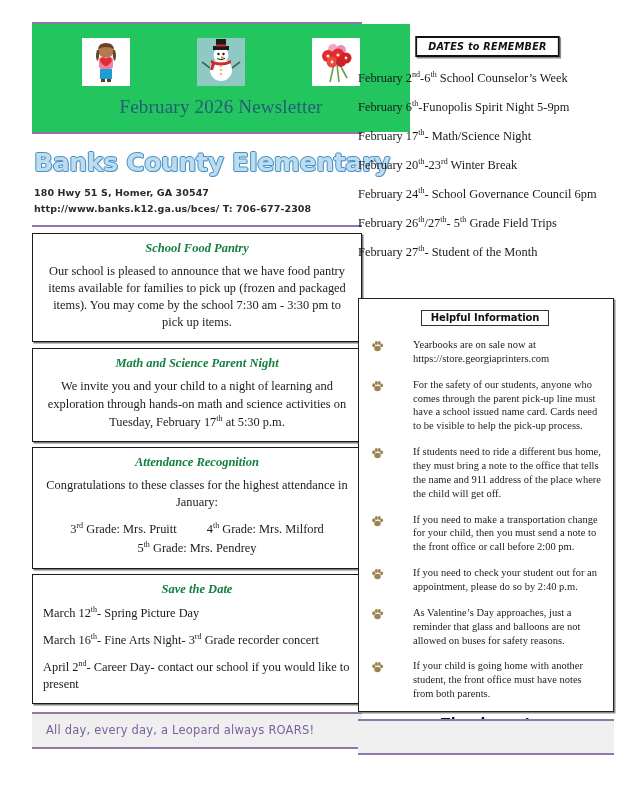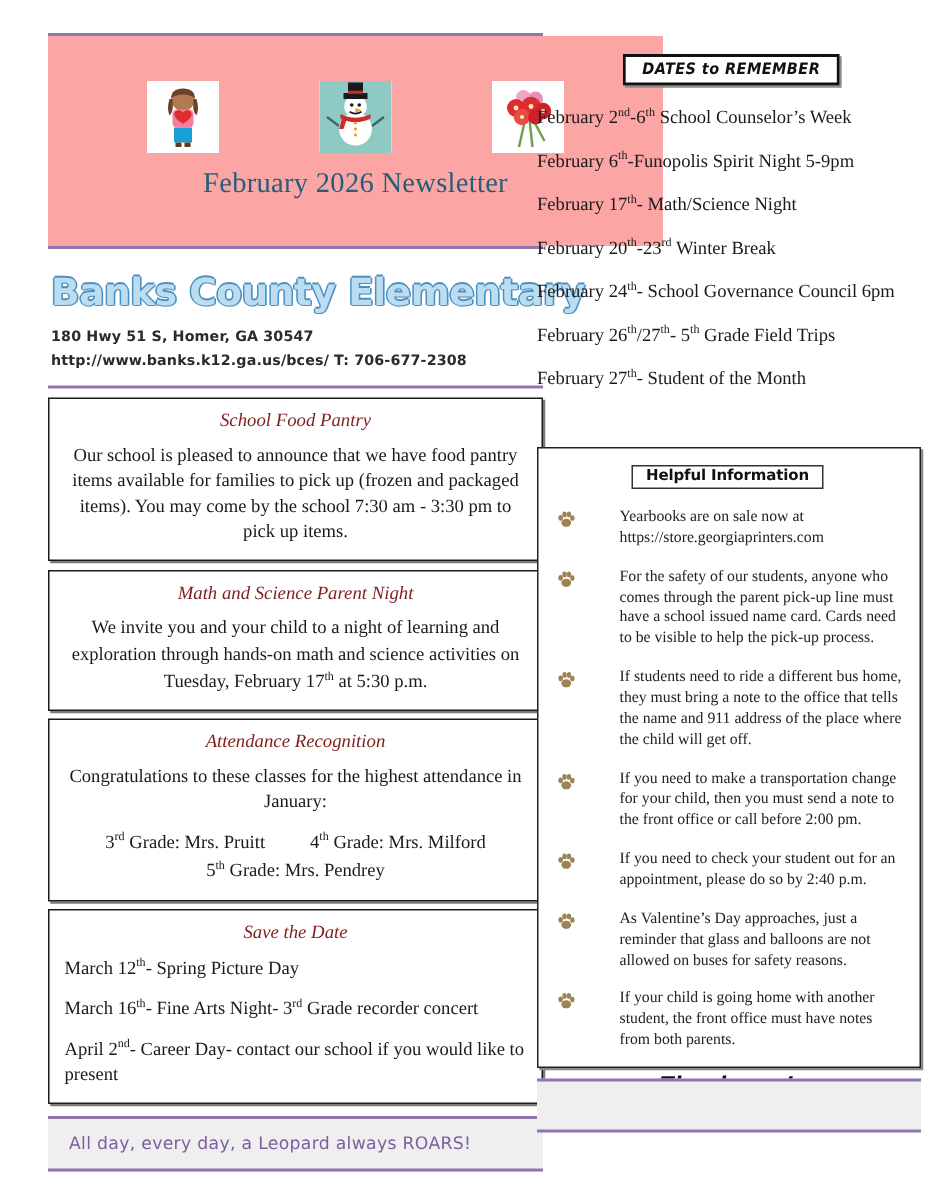--- a/index.html
+++ b/index.html
@@ -10,21 +10,21 @@
     position:relative;
     overflow:hidden;
   }
   .page{position:absolute;left:0;top:0;width:618px;height:800px;}
 
   
   .left-col{position:absolute;left:32px;top:22px;width:330px;}
 
   .top-rule{height:2px;background:#8f76ab;width:330px;}
 
-  .hero{background:#fca5a5;width:378px;padding:16px;}
+  .hero{background:#22c55e;width:378px;padding:0;}
   .hero-imgs{display:flex;justify-content:space-around;align-items:flex-start;padding:14px 16px 6px 16px;}
   .clip{width:48px;height:48px;background:#fff;display:block;}
   .clip svg{display:block;}
   .hero-title{
     text-align:center;
     color:#265d78;
     font-size:19px;
     font-family:"Liberation Serif", serif;
     padding:4px 0 14px 0;
     letter-spacing:.2px;
@@ -62,24 +62,24 @@
     box-shadow:1.5px 1.5px 0 #7a7a7a;
     background:#fff;
     margin-top:6px;
     padding:7px 10px 10px 10px;
     position:relative;
   }
   .artbox.tight{margin-top:5px;}
   .art-title{
     text-align:center;
     font-family:"Liberation Serif", serif;
-    font-weight:normal;
+    font-weight:bold;
     font-style:italic;
     font-size:12.5px;
-    color:#7f1d1d;
+    color:#15803d;
     margin-bottom:7px;
   }
   .art-body{
     text-align:center;
     font-size:12.4px;
     line-height:1.38;
     color:#1a1a1a;
   }
   .art-body.left{text-align:left;}
   .art-body p{margin:0 0 9px 0;}

